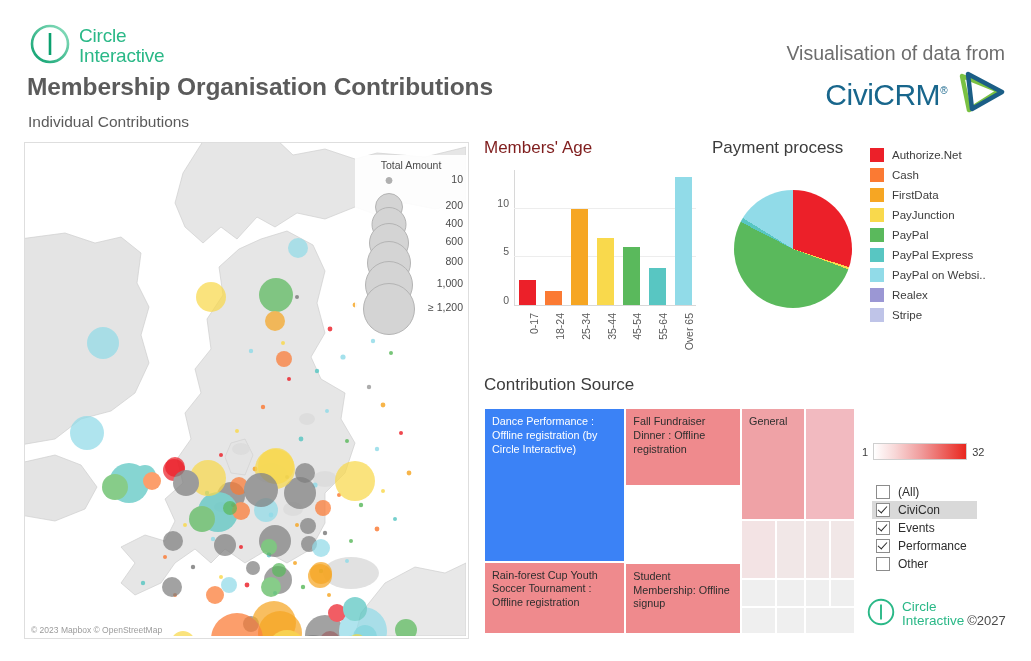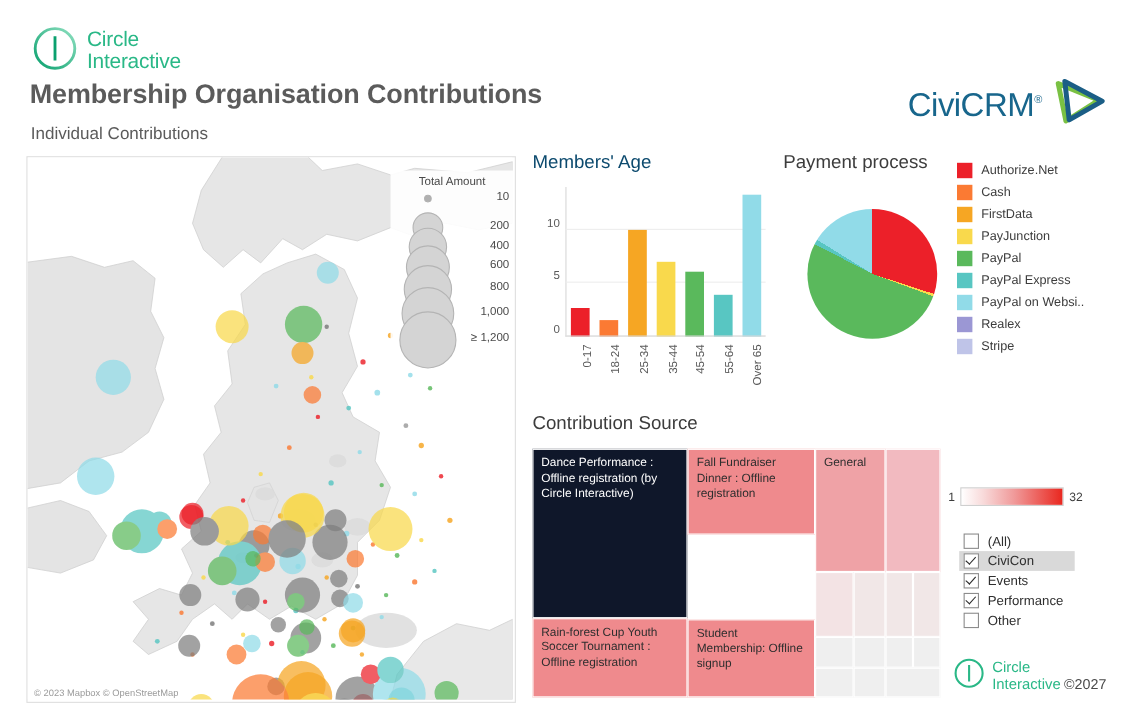--- a/index.html
+++ b/index.html
@@ -133,21 +133,21 @@
   }
 
   
   #age-chart-panel {
     position: absolute;
     left: 484px; top: 138px;
     width: 222px; height: 228px;
   }
   .panel-title {
     font-size: 17px;
-    color: #0c4a6e;
+    color: #7f1d1d;
   }
   #age-chart-plot {
     position: absolute;
     left: 30px; top: 32px;
     width: 182px; height: 136px;
   }
   .gridline {
     position: absolute;
     left: 0; right: 0;
     height: 1px;
@@ -364,20 +364,21 @@
     </span>
     <span class="ci-words">
       <div>Circle</div>
       <div>Interactive</div>
     </span>
   </div>
 
   <div id="dashboard-title">Membership Organisation Contributions</div>
   <div id="subtitle">Individual Contributions</div>
 
+  <div id="viz-source-label">Visualisation of data from</div>
 
   <div id="civicrm-logo">
     <span id="civicrm-wordmark">
       <span>CiviCRM</span><span id="civicrm-reg">®</span>
     </span>
     <span>
       <svg width="50" height="44" viewBox="0 0 50 44" aria-hidden="true">
         <path d="M7 5 L44 20 L14 39 Z" fill="none" stroke="#7ac143" stroke-width="4.5" stroke-linejoin="round"></path>
         <path d="M13 3 L47 21 L17 38 Z" fill="none" stroke="#1b5e86" stroke-width="4.5" stroke-linejoin="round"></path>
       </svg>
@@ -666,21 +667,21 @@
       <div class="legend-item">
         <span class="legend-swatch" style="background: rgb(191, 196, 232);"></span>
         <span class="legend-text">Stripe</span>
       </div>
     </div>
 </div>
 
 <div id="treemap-panel">
   <div id="treemap-title" class="panel-title">Contribution Source</div>
   <div id="treemap">
-      <div class="tm-cell" style="left: 0px; top: 0px; width: 141.351px; height: 153.68px; background: #0f172a;">
+      <div class="tm-cell" style="left: 0px; top: 0px; width: 141.351px; height: 153.68px; background: #3b82f6;">
         <div class="tm-label on-dark">Dance Performance : Offline registration (by Circle Interactive)</div>
       </div>
       <div class="tm-cell" style="left: 0px; top: 153.68px; width: 141.351px; height: 72.32px; background: rgb(239, 138, 141);">
         <div class="tm-label">Rain-forest Cup Youth Soccer Tournament : Offline registration</div>
       </div>
       <div class="tm-cell" style="left: 141.351px; top: 0px; width: 115.752px; height: 77.97px; background: rgb(239, 138, 141);">
         <div class="tm-label">Fall Fundraiser Dinner : Offline registration</div>
       </div>
       <div class="tm-cell" style="left: 141.351px; top: 154.81px; width: 115.752px; height: 71.19px; background: rgb(239, 138, 141);">
         <div class="tm-label">Student Membership: Offline signup</div>

